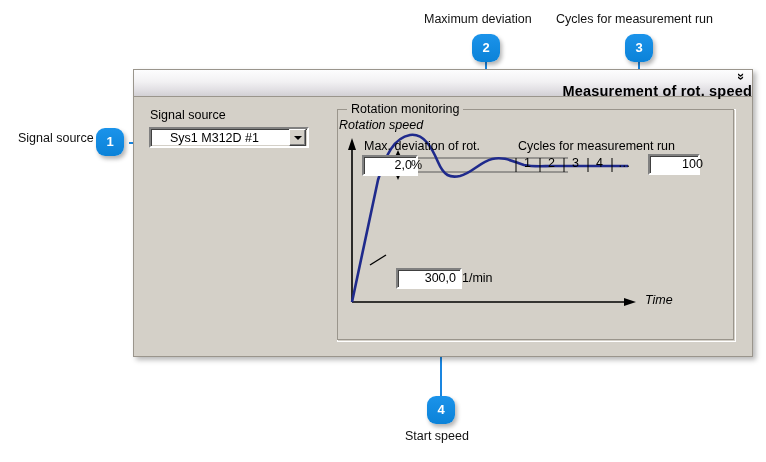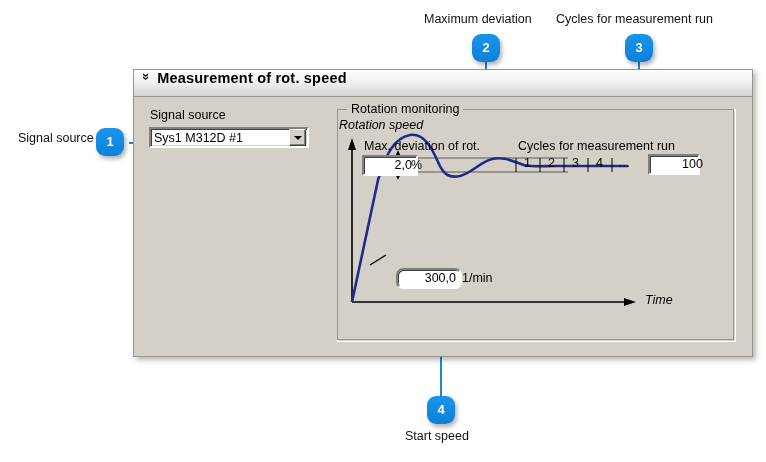--- a/index.html
+++ b/index.html
@@ -67,23 +67,24 @@
     border: 1px solid #9a958c;
     box-shadow: 3px 3px 5px rgba(0,0,0,0.28);
     z-index: 2;
     box-sizing: border-box;
   }
   .panel-header {
     height: 27px;
     background: linear-gradient(180deg, #fdfdfe 0%, #f2f1f3 45%, #e2e0e4 75%, #d2d0d4 100%);
     border-bottom: 1px solid #9a958c;
     display: flex;
-    align-items: flex-start;
+    align-items: flex-end;
     padding-left: 9px;
     box-sizing: border-box;
+    flex-direction: column;
   }
   .chevron {
     font-size: 13px;
     font-weight: bold;
     color: #000;
     transform: rotate(90deg);
     display: inline-block;
     margin-right: 7px;
     line-height: 1;
   }
@@ -115,21 +116,21 @@
     background: #ffffff;
     border: 2px solid;
     border-color: #808080 #ffffff #ffffff #808080;
     box-shadow: inset 1px 1px 0 #404040, inset -1px -1px 0 #d4d0c8;
     box-sizing: border-box;
     display: flex;
     align-items: center;
   }
   .combo-text {
     flex: 1;
-    padding-left: 3px;
+    padding-left: 19px;
     font-size: 12.5px;
     color: #000;
     white-space: nowrap;
     overflow: hidden;
   }
   .combo-btn {
     width: 17px;
     height: 17px;
     margin-right: 1px;
     background: #d4d0c8;
@@ -305,18 +306,18 @@
       <div class="chart-text" style="left:180px; top:29px;">Cycles for measurement run</div>
 
       <div class="tick-label" style="left:186px; top:46px;">1</div>
       <div class="tick-label" style="left:210px; top:46px;">2</div>
       <div class="tick-label" style="left:234px; top:46px;">3</div>
       <div class="tick-label" style="left:258px; top:46px;">4</div>
       <div class="tick-label" style="left:280px; top:46px;">…</div>
 
       <div class="numbox" style="left:310px; top:44px; width:52px;padding-left:32px;">100</div>
 
-      <div class="numbox" style="left:58px; top:158px; width:66px;border-radius:7px;">300,0</div>
+      <div class="numbox" style="left:58px; top:158px; width:66px;">300,0</div>
       <div class="chart-text" style="left:124px; top:161px;">1/min</div>
 
     </div>
   </div>
 </div>
 
 </body></html>

